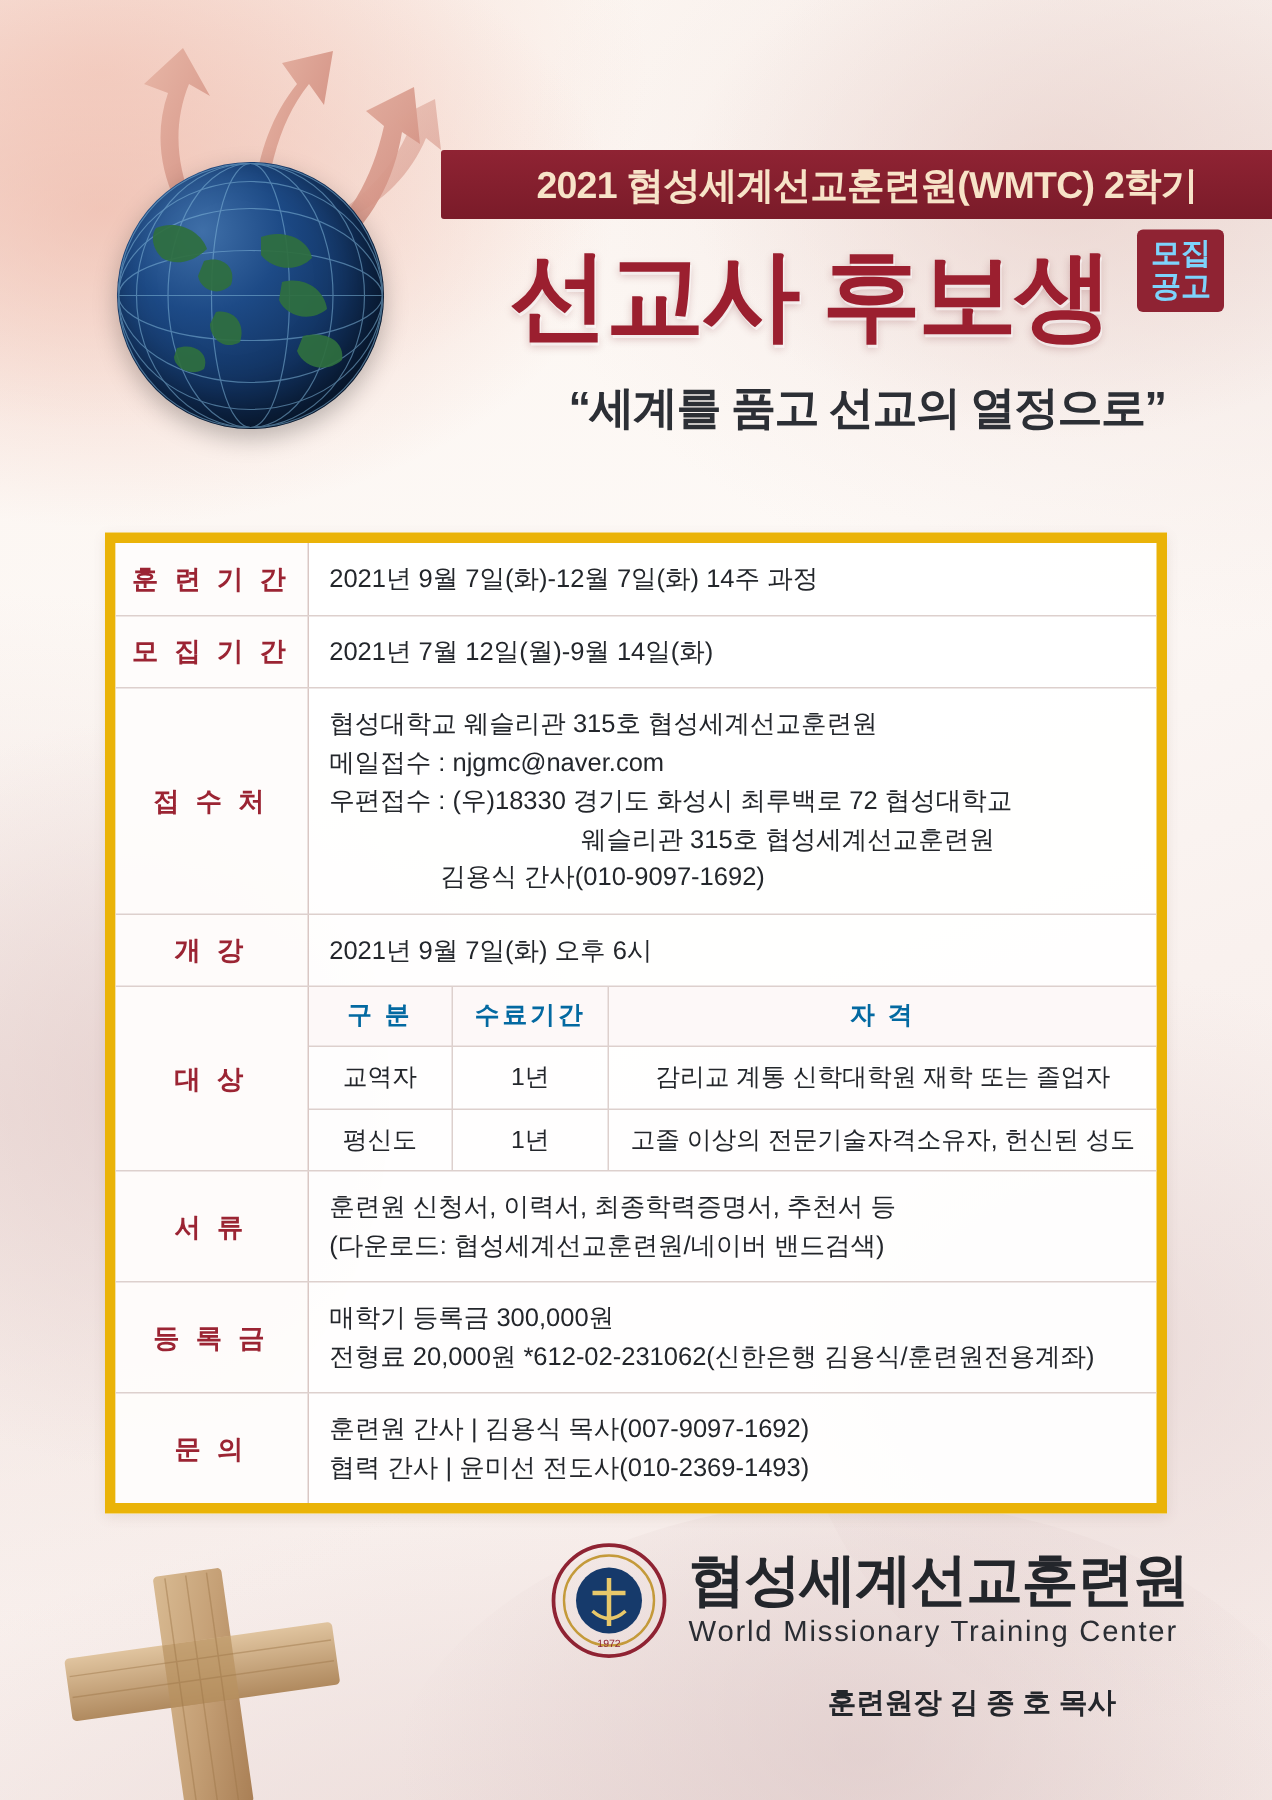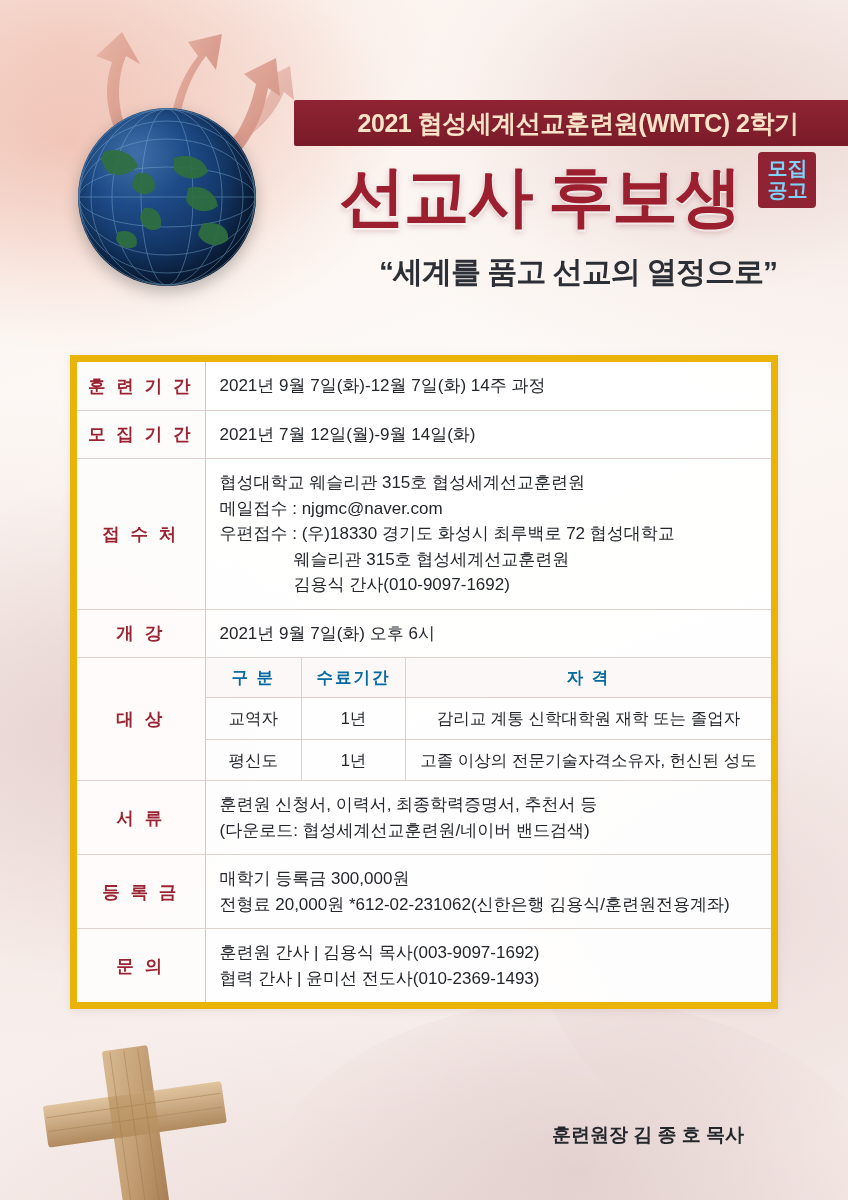--- a/index.html
+++ b/index.html
@@ -222,21 +222,21 @@
           <div>2021년 7월 12일(월)-9월 14일(화)</div>
         </td>
       </tr>
 
       <tr>
         <td class="lbl">접 수 처</td>
         <td class="val">
           <div>협성대학교 웨슬리관 315호 협성세계선교훈련원</div>
           <div>메일접수 : njgmc@naver.com</div>
           <div>우편접수 : (우)18330 경기도 화성시 최루백로 72 협성대학교</div>
-          <div class="indent" style="padding-left:74px;">웨슬리관 315호 협성세계선교훈련원</div>
+          <div class="indent" style="padding-left:74px;text-align:center;">웨슬리관 315호 협성세계선교훈련원</div>
           <div class="indent" style="padding-left:74px;">김용식 간사(010-9097-1692)</div>
         </td>
       </tr>
 
       <tr>
         <td class="lbl">개      강</td>
         <td class="val">
           <div>2021년 9월 7일(화) 오후 6시</div>
         </td>
       </tr>
@@ -281,21 +281,21 @@
         <td class="lbl">등 록 금</td>
         <td class="val">
           <div>매학기 등록금 300,000원</div>
           <div>전형료 20,000원   *612-02-231062(신한은행 김용식/훈련원전용계좌)</div>
         </td>
       </tr>
 
       <tr>
         <td class="lbl">문      의</td>
         <td class="val">
-          <div>훈련원 간사 | 김용식 목사(003-9097-1692)</div>
+          <div>훈련원 간사 | 김용식 목사(007-9097-1692)</div>
           <div>협력 간사 | 윤미선 전도사(010-2369-1493)</div>
         </td>
       </tr>
     </tbody>
   </table>
 </div>
 
 <div class="footer">
 
   <svg class="cross" viewBox="0 0 300 185">
@@ -317,15 +317,29 @@
       <g stroke="#9d7648" stroke-width="1" opacity=".45">
         <line x1="104" y1="30" x2="104" y2="184"></line>
         <line x1="118" y1="30" x2="118" y2="184"></line>
         <line x1="132" y1="30" x2="132" y2="184"></line>
         <line x1="32" y1="86" x2="208" y2="86"></line>
         <line x1="32" y1="100" x2="208" y2="100"></line>
       </g>
     </g>
   </svg>
 
+  <div class="logo-row">
+    <svg class="seal" viewBox="0 0 78 78">
+      <circle cx="39" cy="39" r="37" fill="none" stroke="#8f2333" stroke-width="2.5"></circle>
+      <circle cx="39" cy="39" r="30" fill="none" stroke="#c49a3a" stroke-width="1.6"></circle>
+      <circle cx="39" cy="39" r="22" fill="#163a6b"></circle>
+      <path d="M39 24 L39 56 M28 34 L50 34" stroke="#e8c86a" stroke-width="3" fill="none"></path>
+      <path d="M28 46 Q39 56 50 46" stroke="#e8c86a" stroke-width="2.4" fill="none"></path>
+      <text x="39" y="70" text-anchor="middle" font-size="7" fill="#8f2333" font-family="Liberation Sans, sans-serif">1972</text>
+    </svg>
+    <div class="logo-text">
+      <div class="ko">협성세계선교훈련원</div>
+      <div class="en">World Missionary Training Center</div>
+    </div>
+  </div>
 
   <div class="director">훈련원장  김 종 호  목사</div>
 </div>
 
 </body></html>

